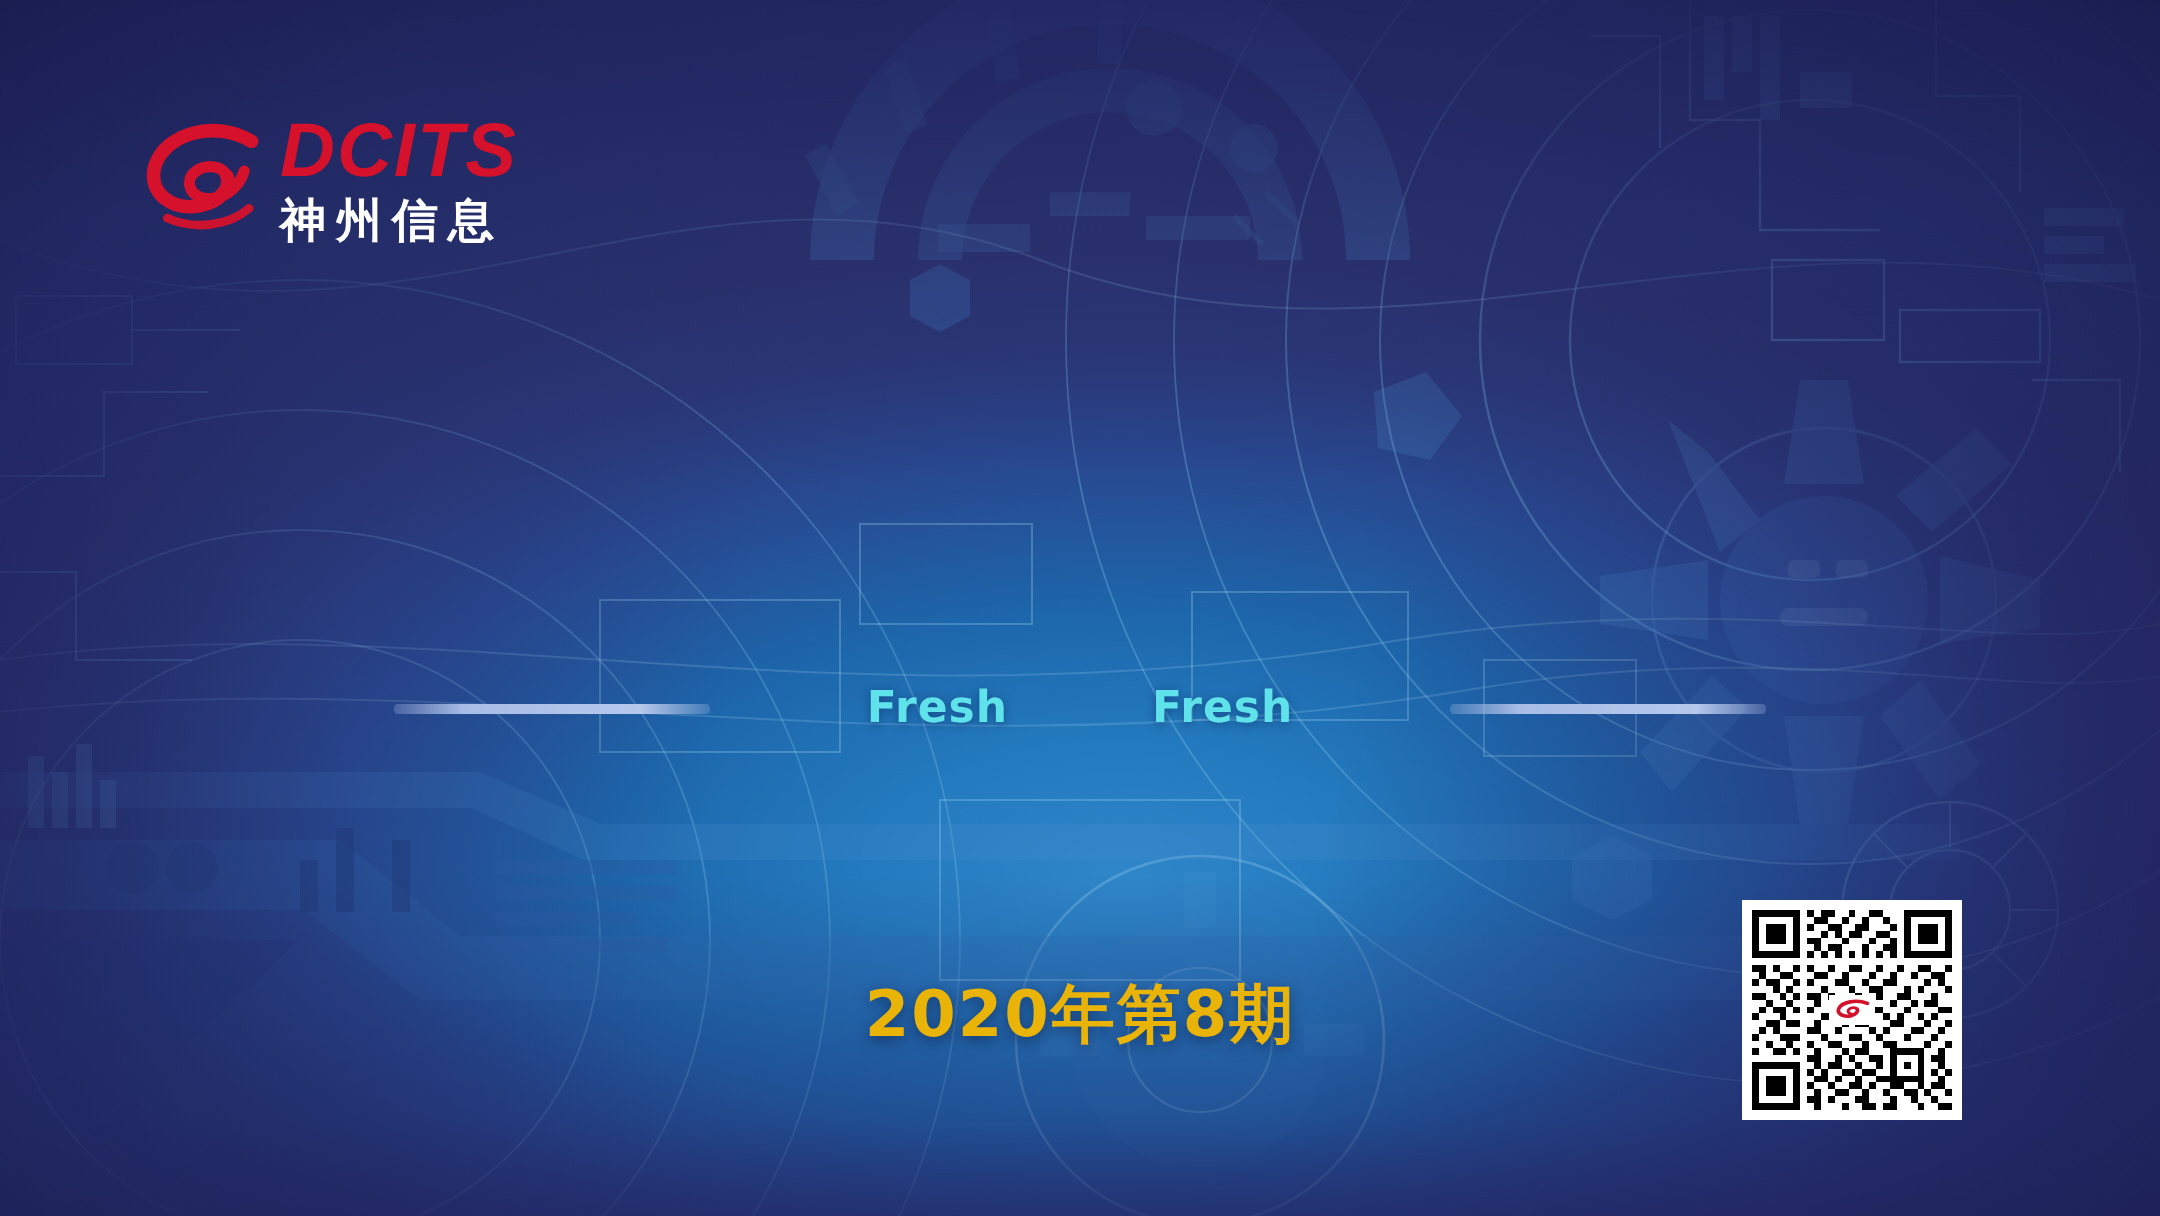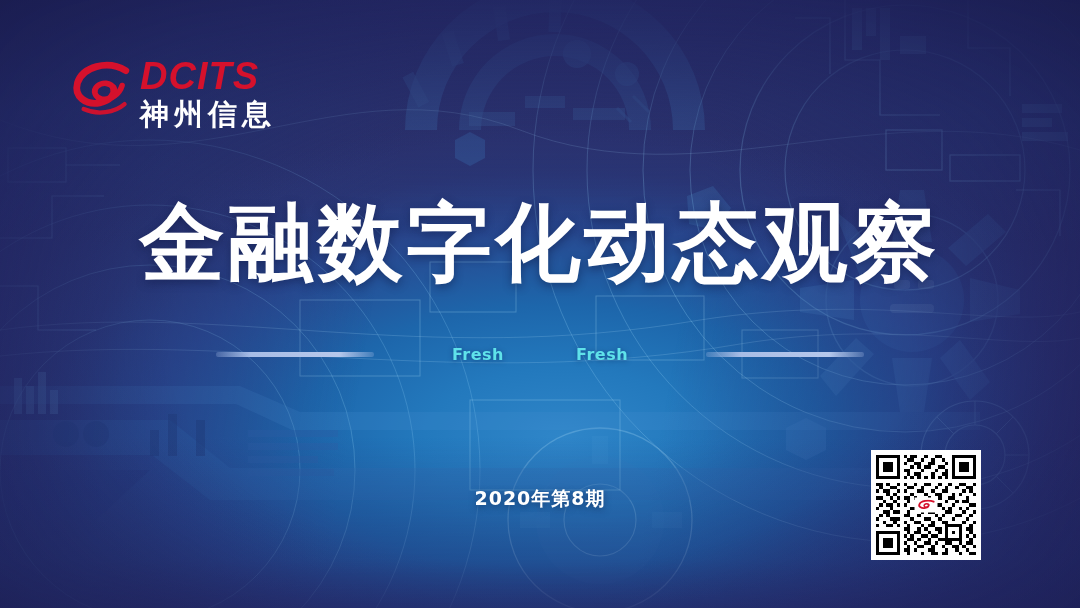--- a/index.html
+++ b/index.html
@@ -38,21 +38,21 @@
     display:flex;align-items:flex-start;gap:8px;margin-top:24px;
   }
   .logo-mark{width:62px;height:62px;flex:none;}
   .logo-text{display:flex;flex-direction:column;line-height:1;}
   .logo-dcits{
     font-size:38px;font-weight:bold;font-style:italic;
     color:#d5112c;letter-spacing:1px;
     font-family:"Liberation Sans","DejaVu Sans",sans-serif;
   }
   .logo-cn{
-    font-size:29px;font-weight:bold;color:#ffffff;
+    font-size:23px;font-weight:bold;color:#ffffff;
     letter-spacing:5px;margin-top:5px;
     font-family:"DejaVu Sans","Liberation Sans",sans-serif;
   }
 
   
   .title{
     position:absolute;left:0;right:0;top:186px;
     text-align:center;
     font-family:"DejaVu Sans","Liberation Sans",sans-serif;
     font-size:85px;font-weight:bold;color:#ffffff;
@@ -69,32 +69,32 @@
   }
   .tag-line{
     height:5px;width:158px;flex:none;
     background:linear-gradient(90deg, rgba(170,190,230,.25), #a8bde6 22%, #b6c8ec 78%, rgba(170,190,230,.25));
     border-radius:2px;
   }
   .tag-line.left{margin-right:42px;}
   .tag-line.right{margin-left:42px;}
   .tag-word{
     color:#5fe2ea;
-    font-size:16px;font-weight:bold;
+    font-size:22px;font-weight:bold;
     letter-spacing:.5px;
     margin:0 36px;
     text-shadow:0 1px 5px rgba(10,40,90,.5);
     font-family:"DejaVu Sans","Liberation Sans",sans-serif;
   }
 
   
   .date{
     position:absolute;left:0;right:0;top:486px;
     text-align:center;
-    color:#ffffff;font-size:19px;font-weight:bold;
+    color:#eab308;font-size:32px;font-weight:bold;
     letter-spacing:1px;
     text-shadow:0 2px 7px rgba(10,20,60,.5);
     font-family:"DejaVu Sans","Liberation Sans",sans-serif;
   }
 
   
   .qr{
     position:absolute;left:871px;top:450px;
     width:110px;height:110px;
     background:#ffffff;padding:5px;box-sizing:border-box;
@@ -303,21 +303,20 @@
         <path d="M 70 50 C 66 41 52 40 44 47 C 36 54 40 66 52 68 C 66 70 80 60 84 46" stroke-width="9"></path>
         <path d="M 22 84 C 44 94 72 90 88 76" stroke-width="7" stroke-opacity="0.95"></path>
       </g>
     </svg>
     <div class="logo-text">
       <span class="logo-dcits">DCITS</span>
       <span class="logo-cn">神州信息</span>
     </div>
   </div>
 
-  <div class="title">金融数字化动态观察</div>
 
   <div class="tagline">
     <span class="tag-line left"></span>
     <span class="tag-word">Fresh</span>
     <span class="tag-word">Fresh</span>
     <span class="tag-line right"></span>
   </div>
 
   <div class="date">2020年第8期</div>
 

